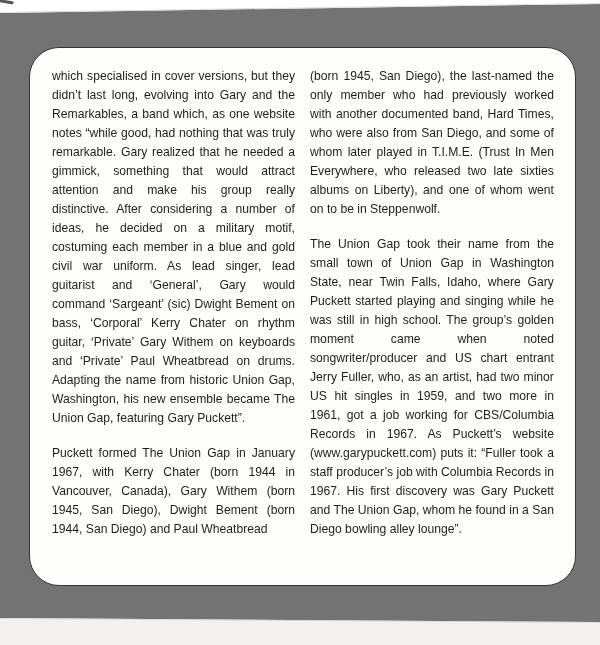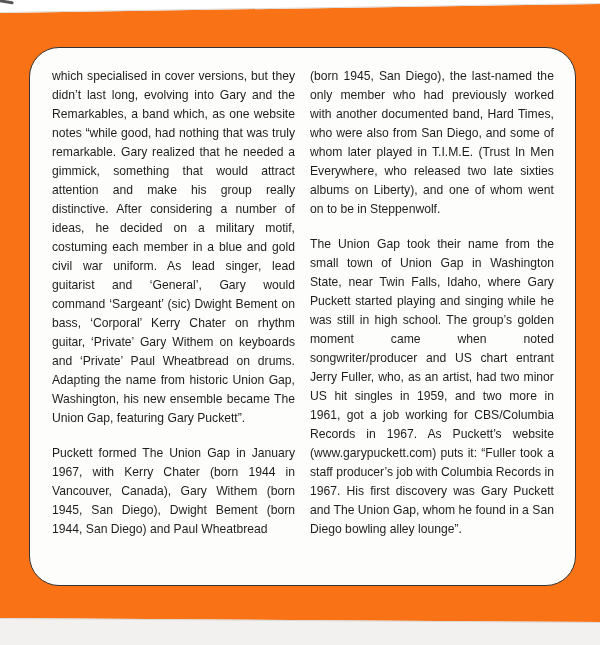--- a/index.html
+++ b/index.html
@@ -3,21 +3,21 @@
 <meta charset="utf-8">
 <style>
   html, body {
     margin: 0;
     padding: 0;
   }
   .scan {
     position: relative;
     width: 600px;
     height: 645px;
-    background: #f97316;
+    background: #737373;
     overflow: hidden;
     font-family: "Liberation Sans", sans-serif;
   }
   
   .strip-top {
     position: absolute;
     left: -6px;
     top: -32px;
     width: 615px;
     height: 44px;

